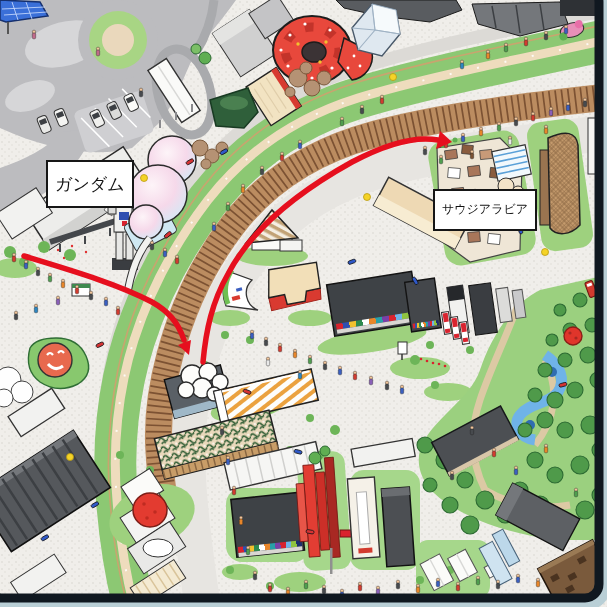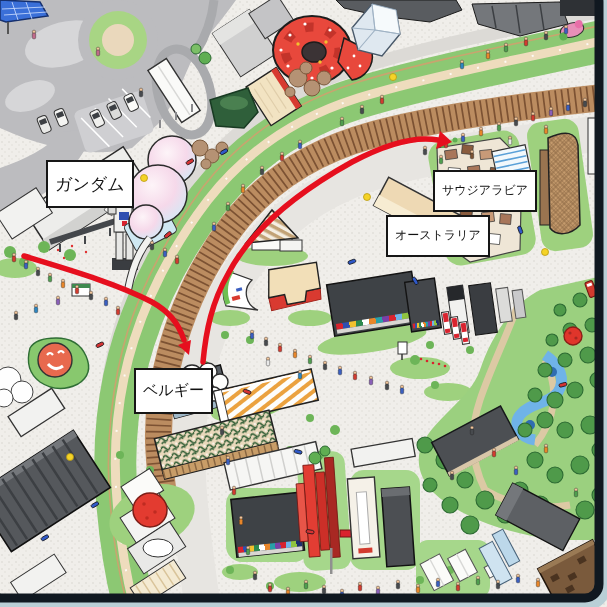--- a/index.html
+++ b/index.html
@@ -755,16 +755,14 @@
   <polygon points="452,142 436,149 440,131" fill="#e60f1e"></polygon>
 </g>
 
 <g>
   <rect x="-12" y="-12" width="617" height="616" rx="18" fill="none" stroke="#b9cfd6" stroke-width="12"></rect>
   <rect x="-12" y="-12" width="611" height="610" rx="14" fill="none" stroke="#101820" stroke-width="9"></rect>
 </g>
 </svg>
 
 <div class="lbl" style="left:46px;top:160px;font-size:17px">ガンダム</div>
-<div class="lbl" style="left:433px;top:170px;font-size:12px">サウジアラビア</div>
-<div class="lbl" style="left:386px;top:215px;font-size:12px">オーストラリア</div>
-<div class="lbl" style="left:134px;top:368px;font-size:15px">ベルギー</div>
+<div class="lbl" style="left:433px;top:189px;font-size:12px">サウジアラビア</div>
 </div>
 
 </body></html>

